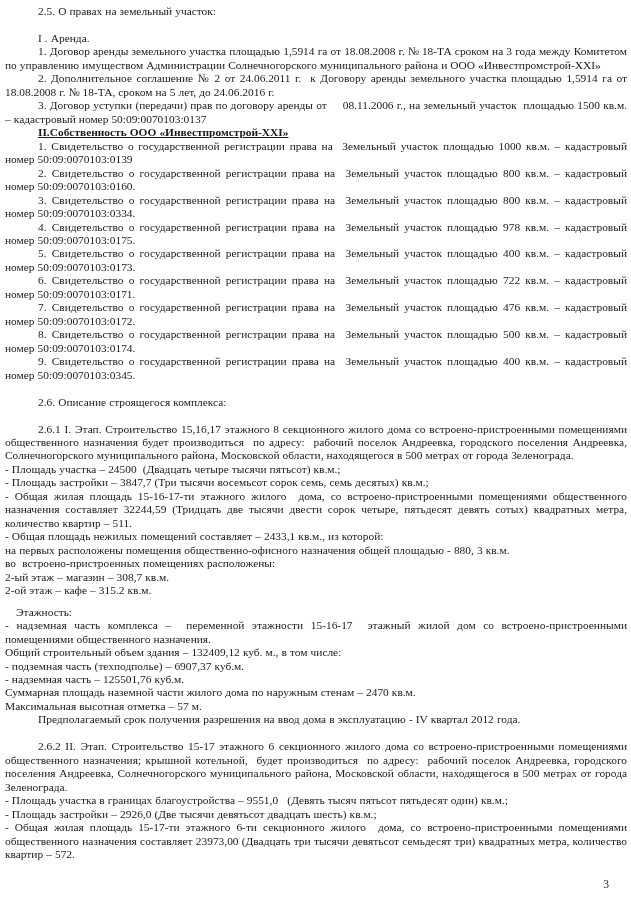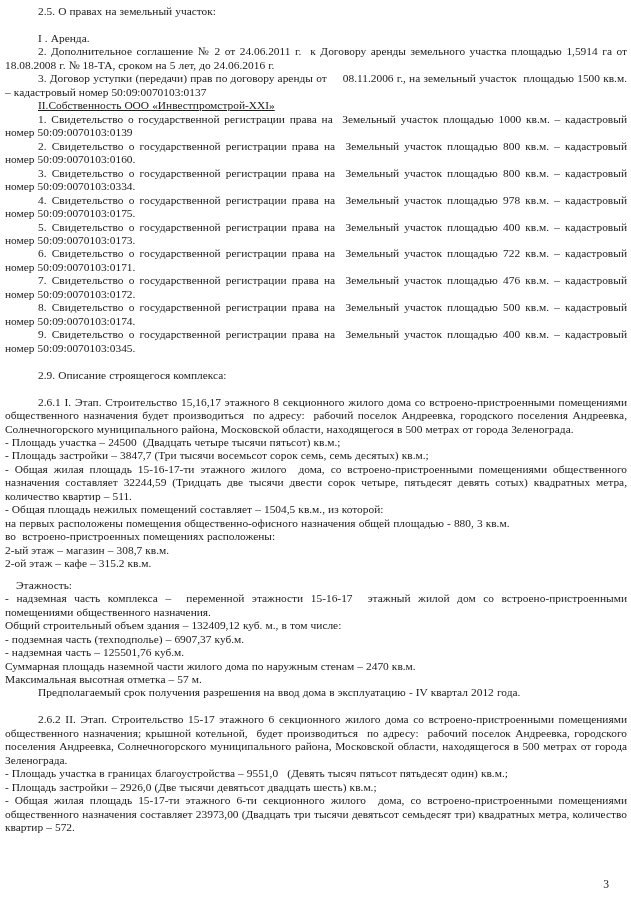--- a/index.html
+++ b/index.html
@@ -29,57 +29,58 @@
   }
   .doc-body p {
     margin: 0;
     padding: 0;
     text-align: justify;
     word-spacing: 0.02em;
   }
   .doc-body p.indent { text-indent: 33px; }
   .doc-body p.indent-sm { text-indent: 11px; margin-top: 8px; }
   .doc-body p.blank { height: 13.47px; }
-  .doc-body p.u { text-decoration: underline; }
+  .doc-body p.u { text-decoration: underline; font-weight: bold; }
   .page-footer {
     position: absolute;
     top: 878px;
     right: 22px;
     font-size: 11.6px;
     color: #1a1a1a;
   }
 </style>
 </head>
 <body>
 
 <div class="page">
   <div class="doc-body">
       <p class="indent">2.5. О правах на земельный участок:</p>
       <p class="blank"></p>
       <p class="indent">I . Аренда.</p>
+      <p class="indent">1. Договор аренды земельного участка площадью 1,5914 га от 18.08.2008 г. № 18-ТА сроком на 3 года между Комитетом по управлению имуществом Администрации Солнечногорского муниципального района и ООО «Инвестпромстрой-XXI»</p>
       <p class="indent">2. Дополнительное соглашение № 2 от 24.06.2011 г.&nbsp; к Договору аренды земельного участка площадью 1,5914 га от 18.08.2008 г. № 18-ТА, сроком на 5 лет, до 24.06.2016 г.</p>
       <p class="indent">3. Договор уступки (передачи) прав по договору аренды от&nbsp;&nbsp;&nbsp;&nbsp; 08.11.2006 г., на земельный участок&nbsp; площадью 1500 кв.м. – кадастровый номер 50:09:0070103:0137</p>
       <p class="indent u">II.Собственность ООО «Инвестпромстрой-XXI»</p>
       <p class="indent">1. Свидетельство о государственной регистрации права на&nbsp; Земельный участок площадью 1000 кв.м. – кадастровый номер 50:09:0070103:0139</p>
       <p class="indent">2. Свидетельство о государственной регистрации права на&nbsp; Земельный участок площадью 800 кв.м. – кадастровый номер 50:09:0070103:0160.</p>
       <p class="indent">3. Свидетельство о государственной регистрации права на&nbsp; Земельный участок площадью 800 кв.м. – кадастровый номер 50:09:0070103:0334.</p>
       <p class="indent">4. Свидетельство о государственной регистрации права на&nbsp; Земельный участок площадью 978 кв.м. – кадастровый номер 50:09:0070103:0175.</p>
       <p class="indent">5. Свидетельство о государственной регистрации права на&nbsp; Земельный участок площадью 400 кв.м. – кадастровый номер 50:09:0070103:0173.</p>
       <p class="indent">6. Свидетельство о государственной регистрации права на&nbsp; Земельный участок площадью 722 кв.м. – кадастровый номер 50:09:0070103:0171.</p>
       <p class="indent">7. Свидетельство о государственной регистрации права на&nbsp; Земельный участок площадью 476 кв.м. – кадастровый номер 50:09:0070103:0172.</p>
       <p class="indent">8. Свидетельство о государственной регистрации права на&nbsp; Земельный участок площадью 500 кв.м. – кадастровый номер 50:09:0070103:0174.</p>
       <p class="indent">9. Свидетельство о государственной регистрации права на&nbsp; Земельный участок площадью 400 кв.м. – кадастровый номер 50:09:0070103:0345.</p>
       <p class="blank"></p>
-      <p class="indent">2.9. Описание строящегося комплекса:</p>
+      <p class="indent">2.6. Описание строящегося комплекса:</p>
       <p class="blank"></p>
       <p class="indent">2.6.1 I. Этап. Строительство 15,16,17 этажного 8 секционного жилого дома со встроено-пристроенными помещениями общественного назначения будет производиться&nbsp; по адресу:&nbsp; рабочий поселок Андреевка, городского поселения Андреевка, Солнечногорского муниципального района, Московской области, находящегося в 500 метрах от города Зеленограда.</p>
       <p>- Площадь участка – 24500&nbsp; (Двадцать четыре тысячи пятьсот) кв.м.;</p>
       <p>- Площадь застройки – 3847,7 (Три тысячи восемьсот сорок семь, семь десятых) кв.м.;</p>
       <p>- Общая жилая площадь 15-16-17-ти этажного жилого&nbsp; дома, со встроено-пристроенными помещениями общественного назначения составляет 32244,59 (Тридцать две тысячи двести сорок четыре, пятьдесят девять сотых) квадратных метра, количество квартир – 511.</p>
-      <p>- Общая площадь нежилых помещений составляет – 1504,5 кв.м., из которой:</p>
+      <p>- Общая площадь нежилых помещений составляет – 2433,1 кв.м., из которой:</p>
       <p>на первых расположены помещения общественно-офисного назначения общей площадью - 880, 3 кв.м.</p>
       <p>во&nbsp; встроено-пристроенных помещениях расположены:</p>
       <p>2-ый этаж – магазин – 308,7 кв.м.</p>
       <p>2-ой этаж – кафе – 315.2 кв.м.</p>
       <p class="indent-sm">Этажность:</p>
       <p>- надземная часть комплекса –&nbsp; переменной этажности 15-16-17&nbsp; этажный жилой дом со встроено-пристроенными помещениями общественного назначения.</p>
       <p>Общий строительный объем здания – 132409,12 куб. м., в том числе:</p>
       <p>- подземная часть (техподполье) – 6907,37 куб.м.</p>
       <p>- надземная часть – 125501,76 куб.м.</p>
       <p>Суммарная площадь наземной части жилого дома по наружным стенам – 2470 кв.м.</p>

